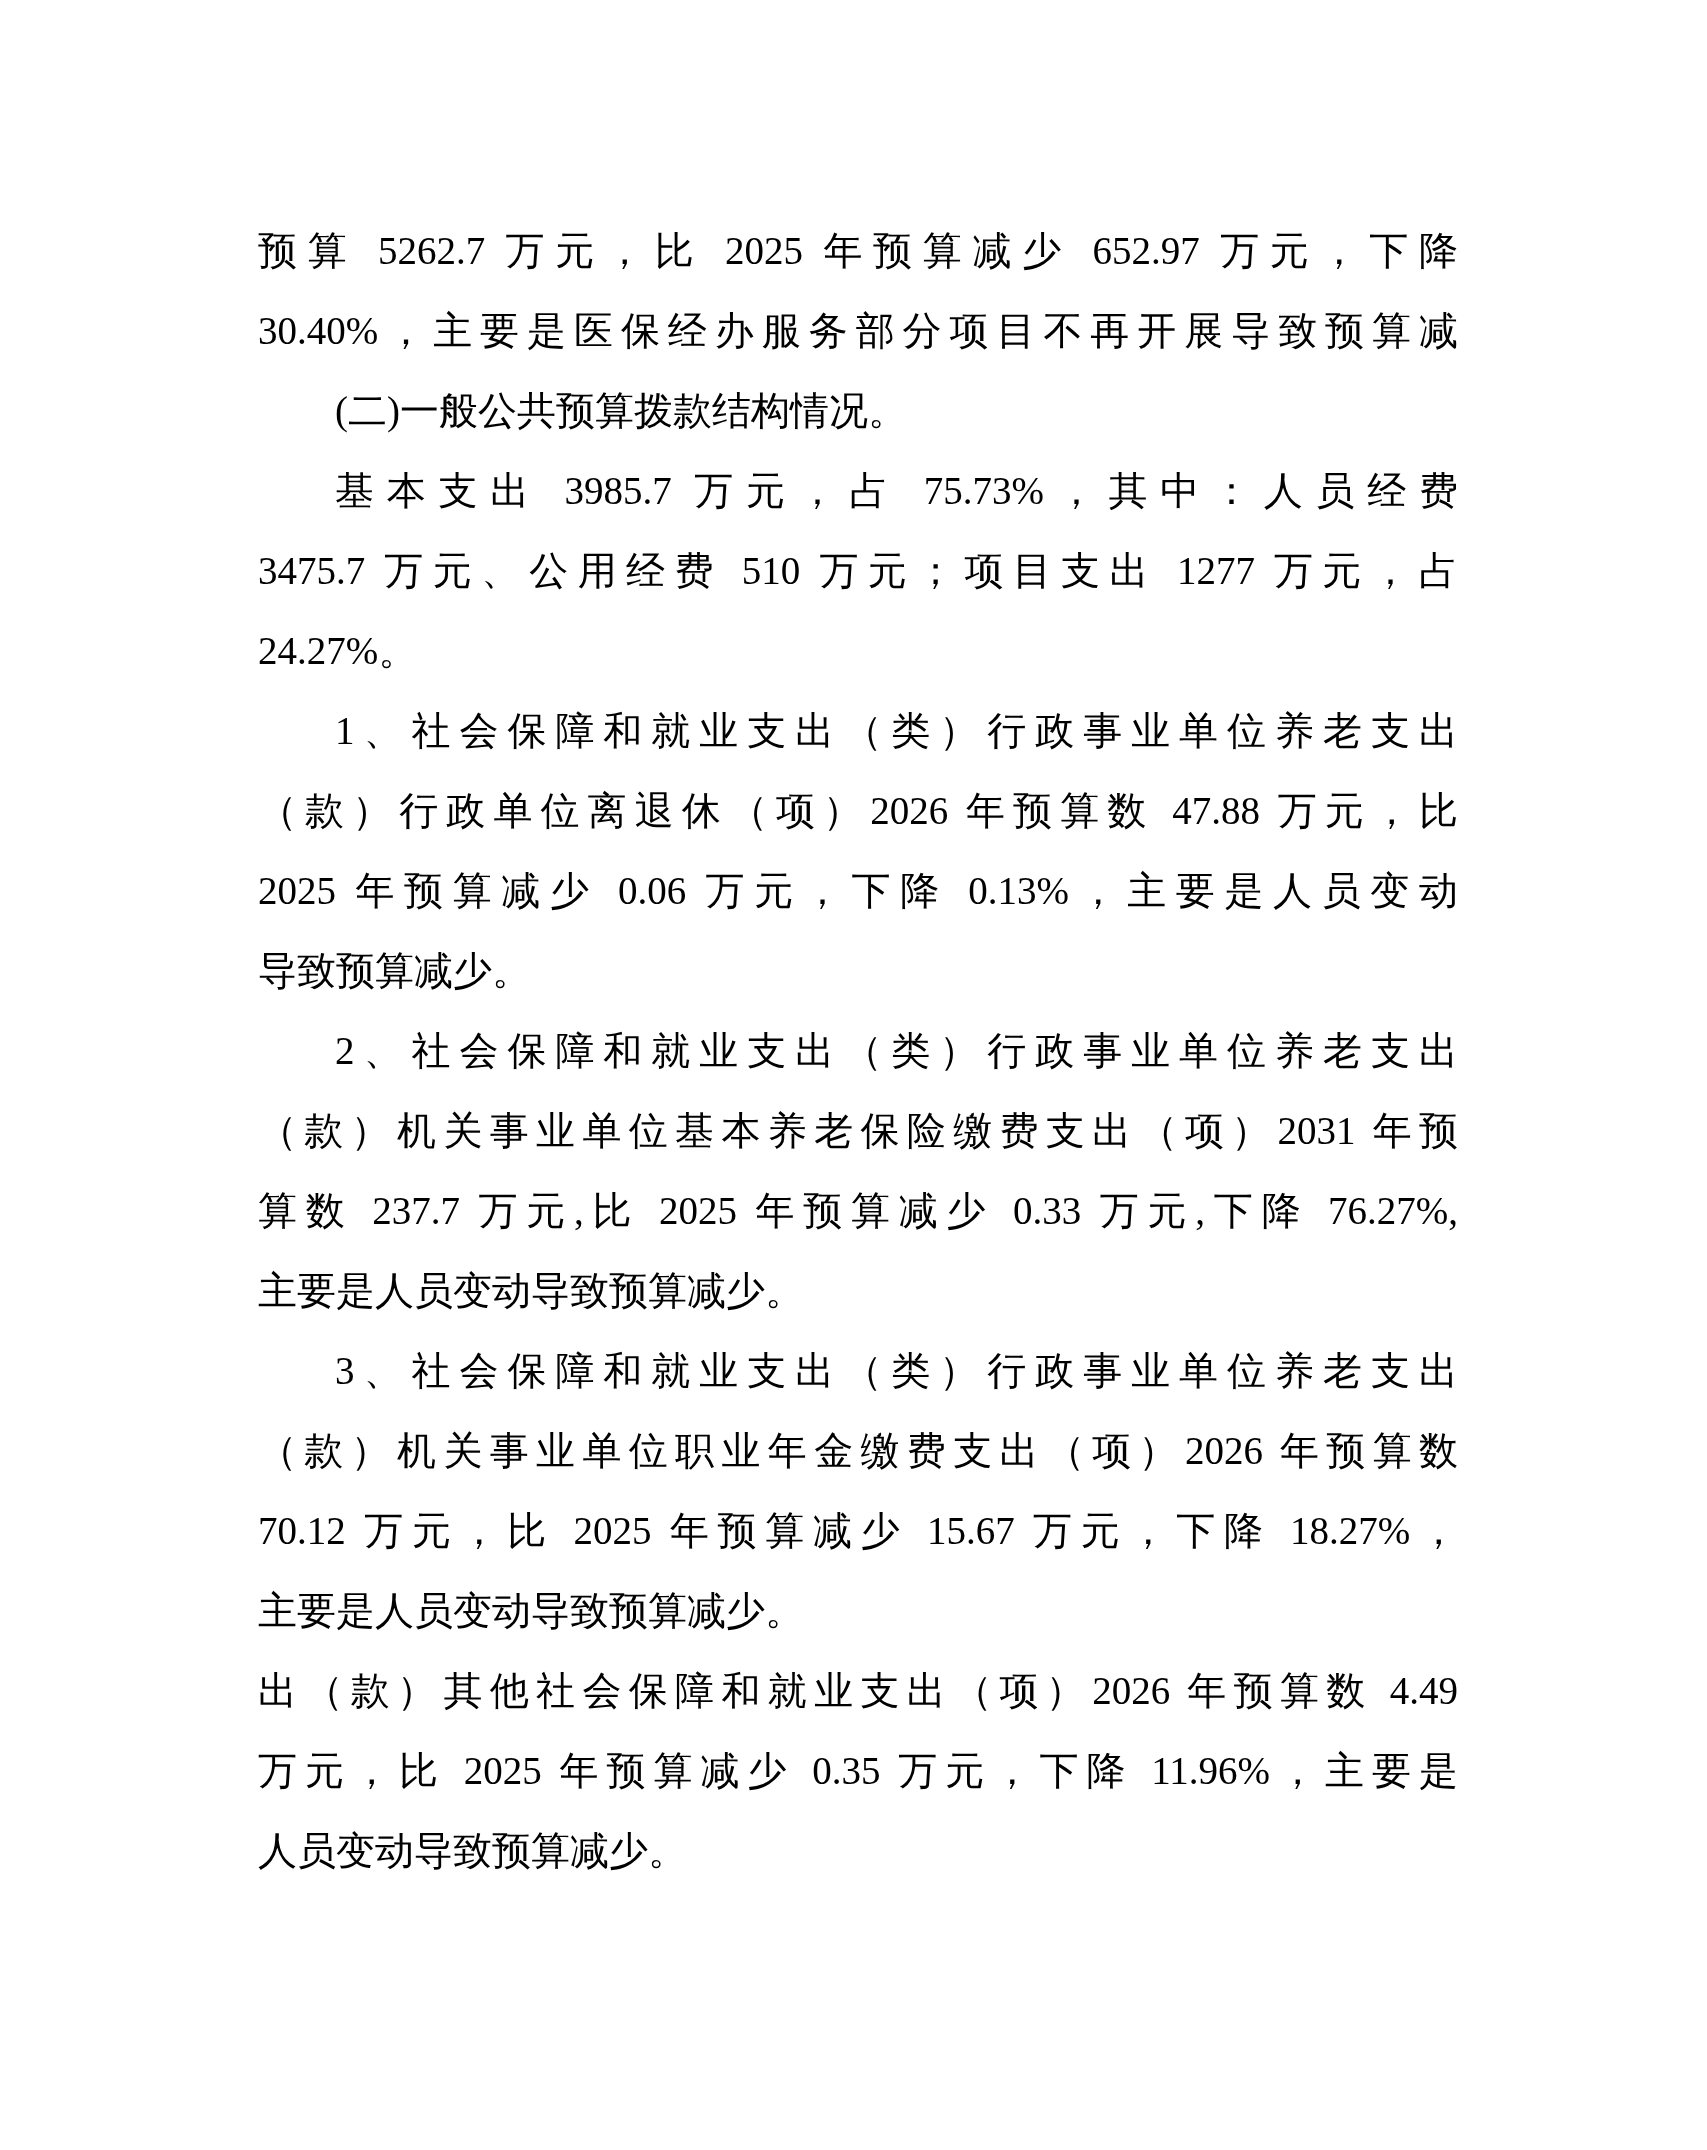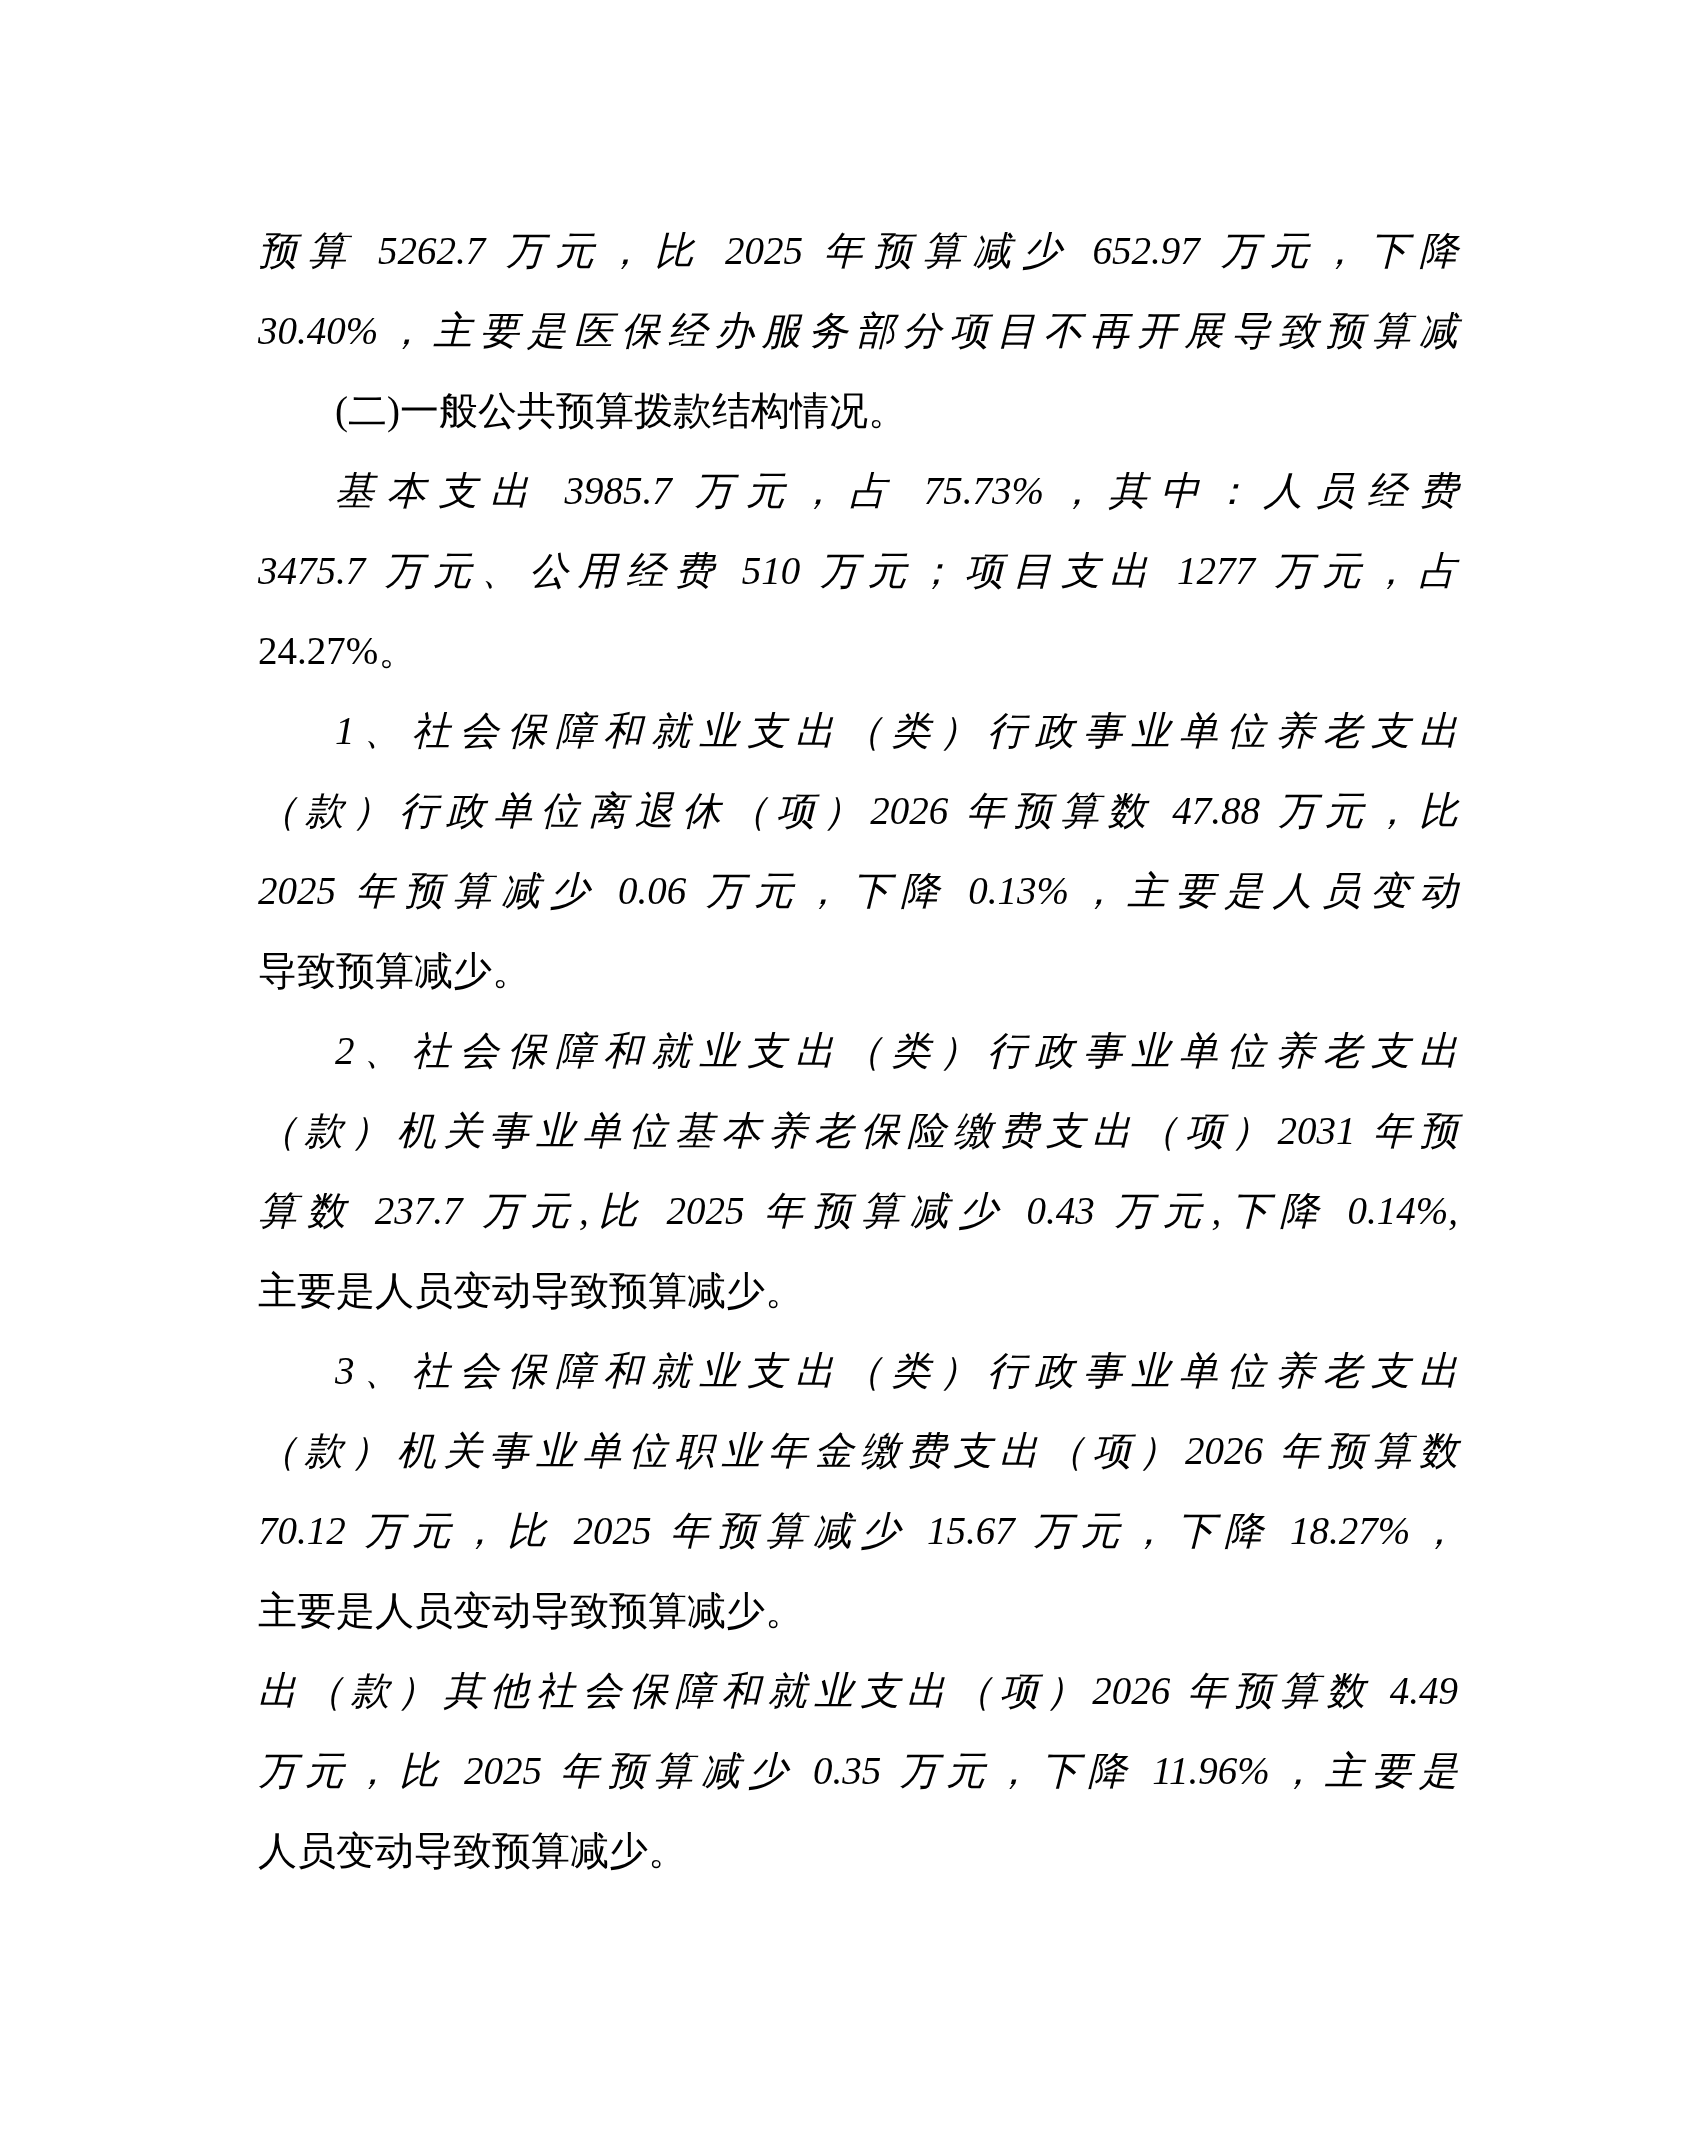--- a/index.html
+++ b/index.html
@@ -16,41 +16,41 @@
     position: absolute;
     left: 258px;
     top: 211px;
     width: 1200px;
     font-size: 39px;
     line-height: 80px;
     text-align: justify;
     text-justify: inter-ideograph;
   }
   .ln { min-height: 80px; }
-  .ln.j { text-align-last: justify; font-style: italic; }
+  .ln.j { text-align-last: justify; }
   .ln.ind { text-indent: 77px; }
 </style>
 </head>
 <body>
 
 <div class="page">
   <div class="text-block">
     <div class="ln j">预算 5262.7 万元，比 2025 年预算减少 652.97 万元，下降</div>
     <div class="ln j">30.40%，主要是医保经办服务部分项目不再开展导致预算减</div>
     <div class="ln ind">(二)一般公共预算拨款结构情况。</div>
     <div class="ln j ind">基本支出 3985.7 万元，占 75.73%，其中：人员经费</div>
     <div class="ln j">3475.7 万元、公用经费 510 万元；项目支出 1277 万元，占</div>
     <div class="ln">24.27%。</div>
     <div class="ln j ind">1、社会保障和就业支出（类）行政事业单位养老支出</div>
     <div class="ln j">（款）行政单位离退休（项）2026 年预算数 47.88 万元，比</div>
     <div class="ln j">2025 年预算减少 0.06 万元，下降 0.13%，主要是人员变动</div>
     <div class="ln">导致预算减少。</div>
     <div class="ln j ind">2、社会保障和就业支出（类）行政事业单位养老支出</div>
     <div class="ln j">（款）机关事业单位基本养老保险缴费支出（项）2031 年预</div>
-    <div class="ln j">算数 237.7 万元,比 2025 年预算减少 0.43 万元,下降 0.14%,</div>
+    <div class="ln j">算数 237.7 万元,比 2025 年预算减少 0.33 万元,下降 76.27%,</div>
     <div class="ln">主要是人员变动导致预算减少。</div>
     <div class="ln j ind">3、社会保障和就业支出（类）行政事业单位养老支出</div>
     <div class="ln j">（款）机关事业单位职业年金缴费支出（项）2026 年预算数</div>
     <div class="ln j">70.12 万元，比 2025 年预算减少 15.67 万元，下降 18.27%，</div>
     <div class="ln">主要是人员变动导致预算减少。</div>
     <div class="ln j">出（款）其他社会保障和就业支出（项）2026 年预算数 4.49</div>
     <div class="ln j">万元，比 2025 年预算减少 0.35 万元，下降 11.96%，主要是</div>
     <div class="ln">人员变动导致预算减少。</div>
   </div>
 

